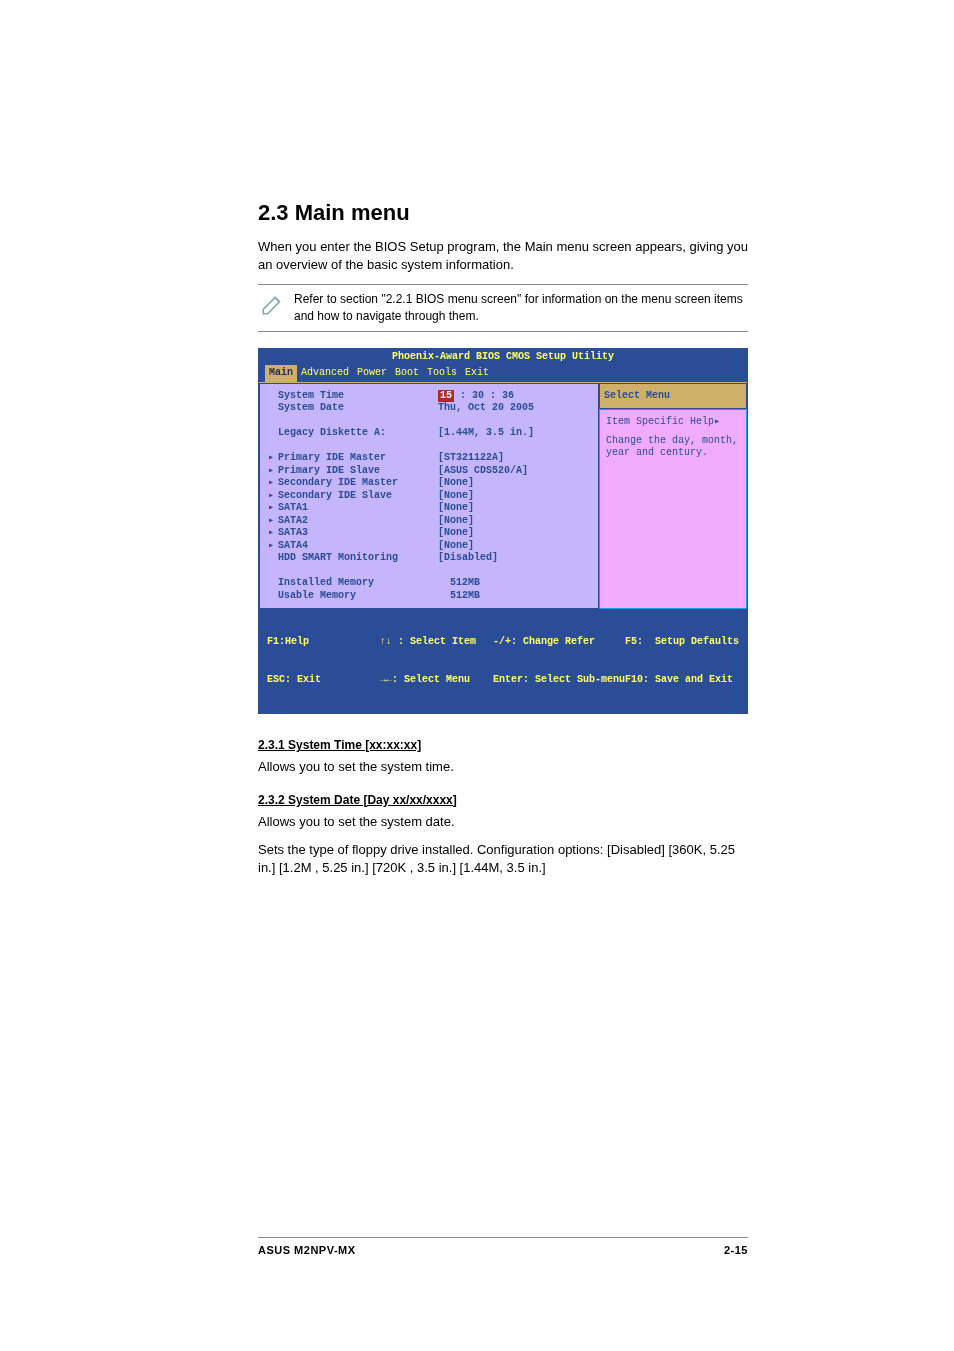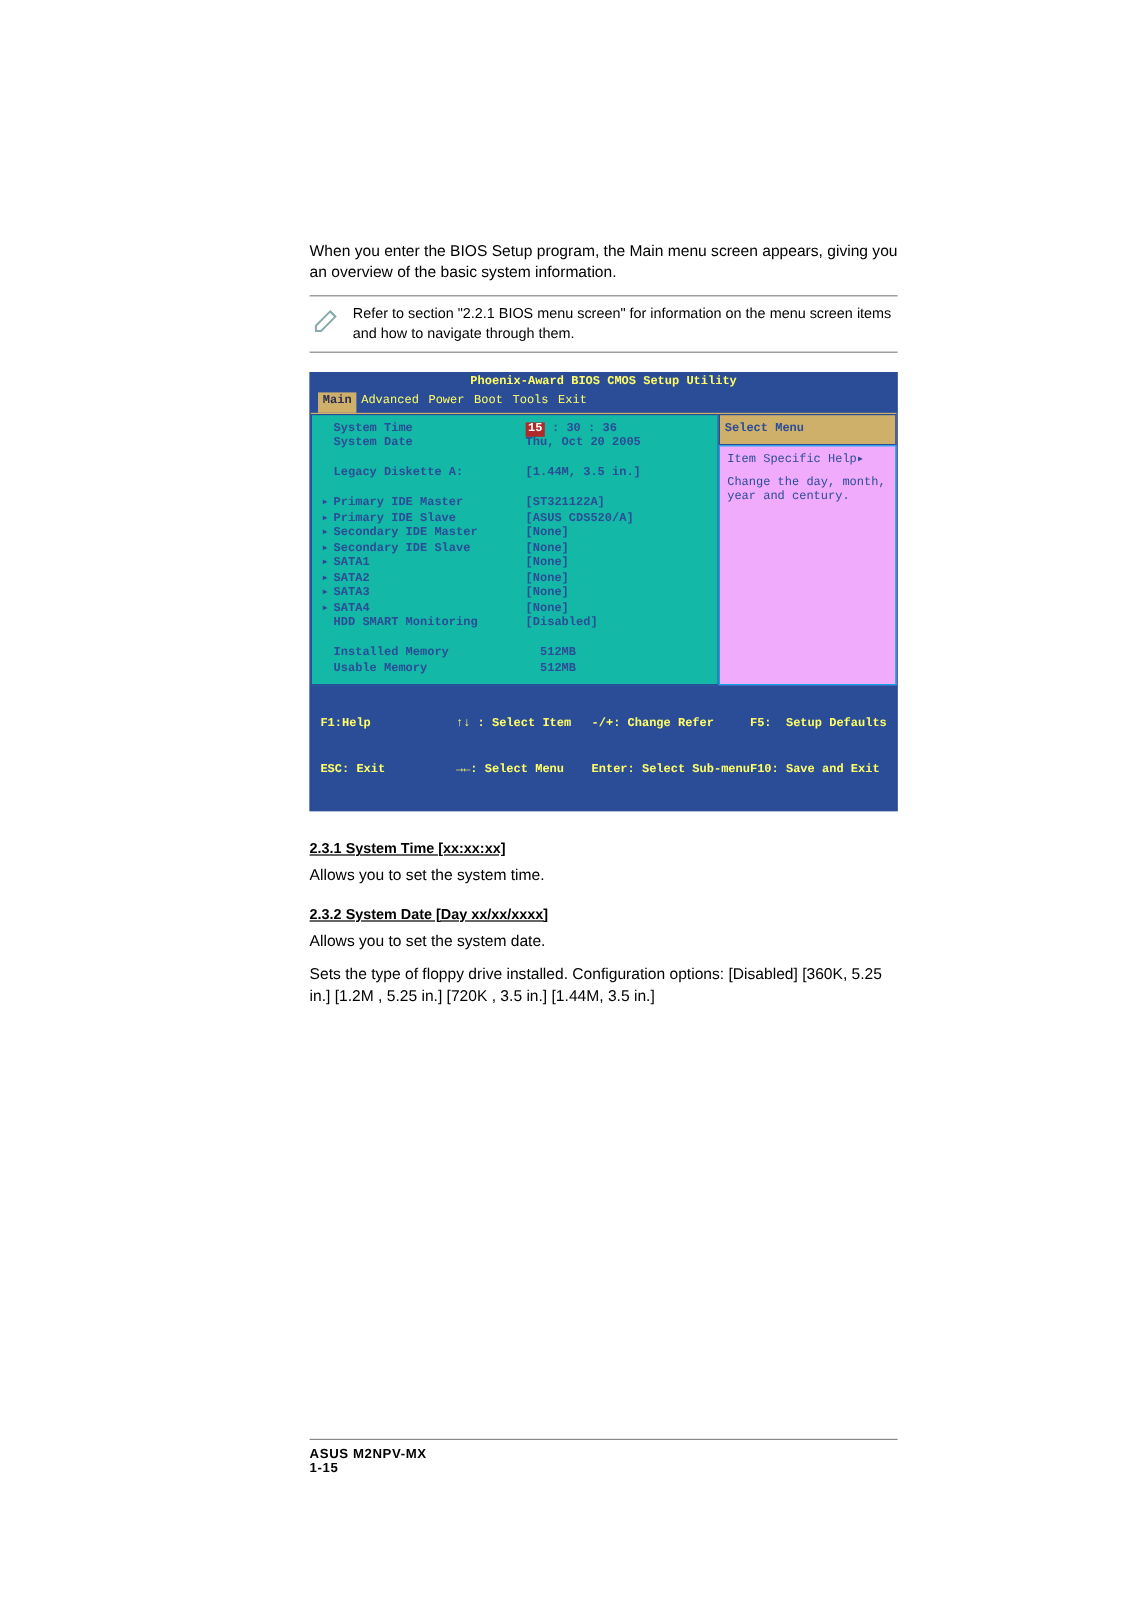--- a/index.html
+++ b/index.html
@@ -69,21 +69,21 @@
     background: #cfb06a;
     color: #2b2b50;
     font-weight: bold;
   }
   .bios-body {
     display: flex;
     border-top: 1px solid #cfb06a;
   }
   .bios-left {
     flex: 1;
-    background: #14b8a6;
+    background: #c4b5fd;
     padding: 6px 8px;
     color: #2b4d97;
     border: 1px solid #2b4d97;
   }
   .bios-right {
     width: 148px;
     display: flex;
     flex-direction: column;
   }
   .bios-select {
@@ -145,28 +145,28 @@
   }
   .footer {
     display: flex;
     justify-content: space-between;
     font-size: 11px;
     font-weight: bold;
     border-top: 1px solid #888;
     padding-top: 6px;
     margin-top: 360px;
     letter-spacing: 0.5px;
-    flex-direction: column;
   }
 </style>
 </head>
 <body>
 
 <div class="page">
 
+  <h1>2.3    Main menu</h1>
   <p>When you enter the BIOS Setup program, the Main menu screen appears, giving you an overview of the basic system information.</p>
 
   <div class="note-row">
     <div class="note-icon">
       <svg width="26" height="26" viewBox="0 0 24 24" fill="none" stroke="#8aa" stroke-width="1.5">
         <path d="M3 17l11-11 4 4-11 11H3v-4z"></path>
         <path d="M14 6l4 4"></path>
       </svg>
     </div>
     <div class="note-text">Refer to section "2.2.1  BIOS menu screen" for information on the menu screen items and how to navigate through them.</div>
@@ -243,16 +243,16 @@
   <h2>2.3.1   System Time [xx:xx:xx]</h2>
   <p>Allows you to set the system time.</p>
 
   <h2>2.3.2   System Date [Day xx/xx/xxxx]</h2>
   <p>Allows you to set the system date.</p>
 
   <p>Sets the type of floppy drive installed. Configuration options: [Disabled] [360K, 5.25 in.] [1.2M , 5.25 in.] [720K , 3.5 in.] [1.44M, 3.5 in.]</p>
 
   <div class="footer">
     <span>ASUS M2NPV-MX</span>
-    <span>1-15</span>
+    <span>2-15</span>
   </div>
 
 </div>
 
 </body></html>

